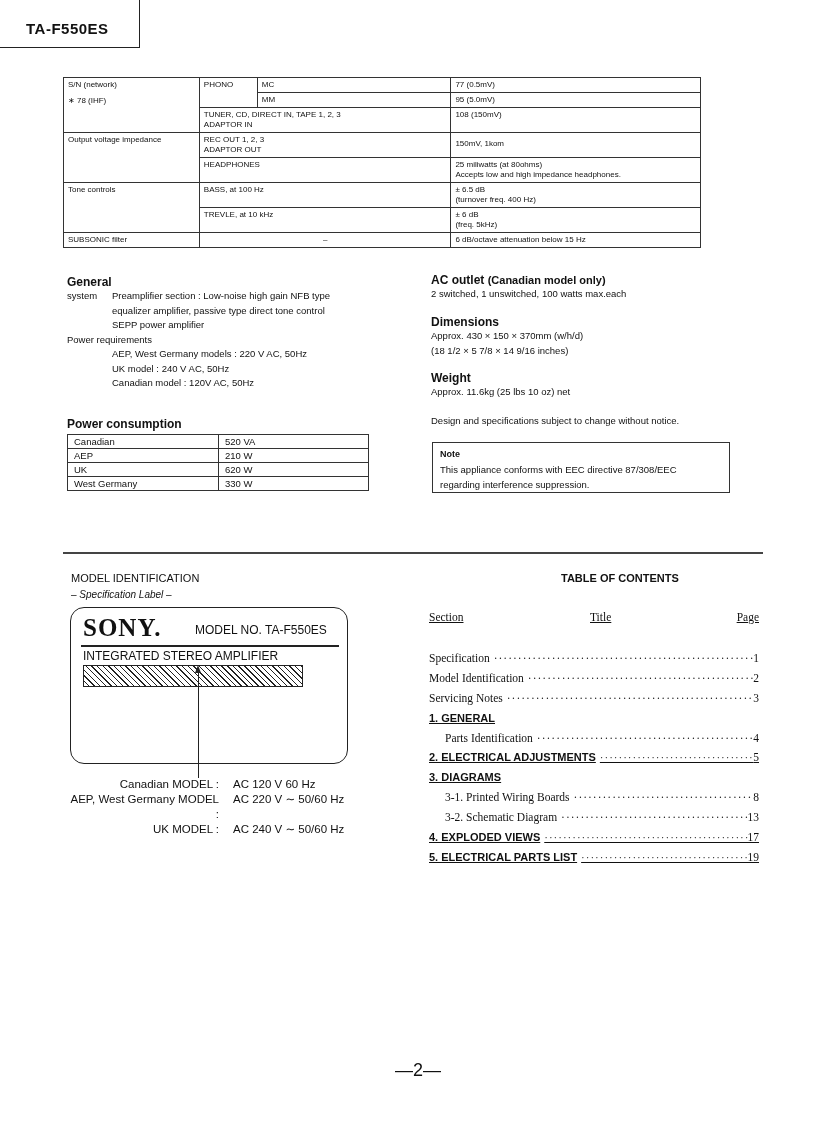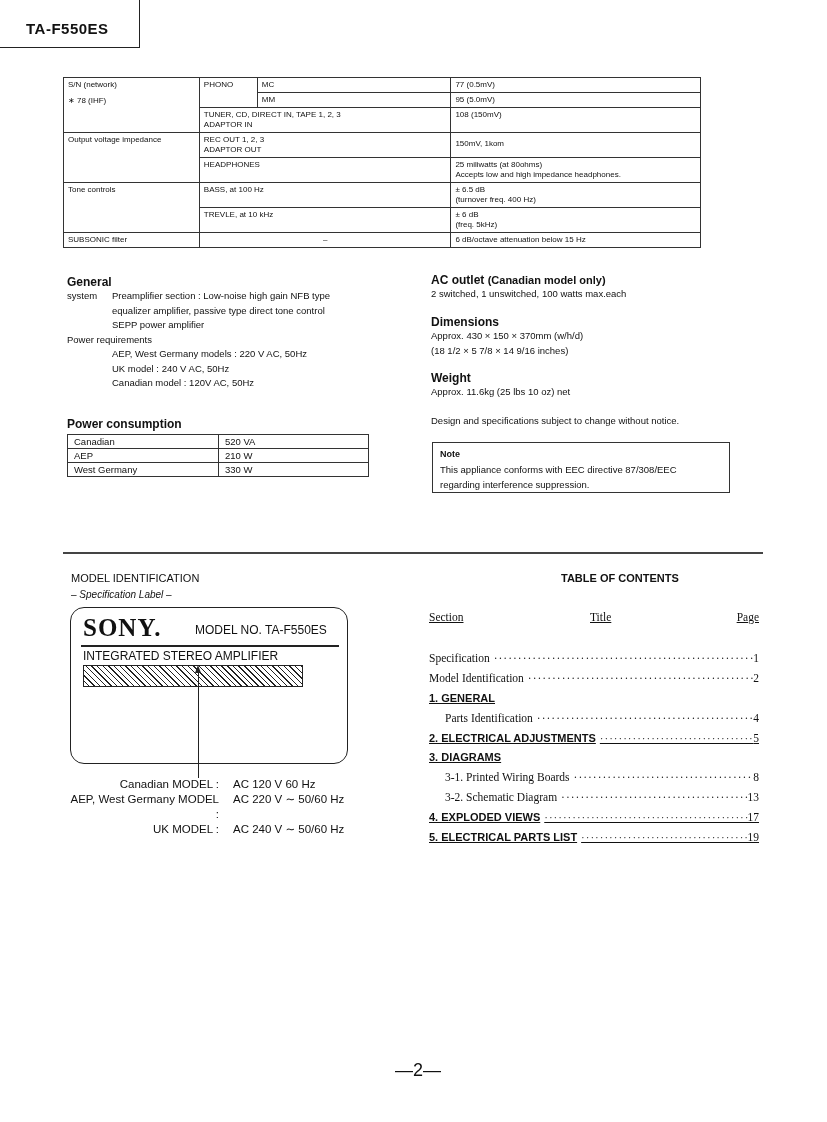--- a/index.html
+++ b/index.html
@@ -171,20 +171,24 @@
     <tbody>
         <tr>
           <td class="k">Canadian</td>
           <td class="v">520  VA</td>
         </tr>
     <tr>
           <td class="k">AEP</td>
           <td class="v">210  W</td>
         </tr>
     <tr>
+          <td class="k">UK</td>
+          <td class="v">620  W</td>
+        </tr>
+    <tr>
           <td class="k">West  Germany</td>
           <td class="v">330  W</td>
         </tr>
   </tbody>
     </table>
 </div>
 
 <div class="right ac" style="position:absolute">
   <div class="section-h"><span>AC outlet</span> <span style="font-size:11px">(Canadian model only)</span></div>
   <div class="txt">2 switched, 1 unswitched, 100 watts max.each</div>
@@ -250,20 +254,25 @@
     <div class="item serif">
       <span>Specification</span>
       <span class="dots"></span>
       <span class="pg">1</span>
     </div>
     <div class="item serif">
       <span>Model  Identification</span>
       <span class="dots"></span>
       <span class="pg">2</span>
     </div>
+    <div class="item serif">
+      <span>Servicing  Notes</span>
+      <span class="dots"></span>
+      <span class="pg">3</span>
+    </div>
     <div class="item bold">
       <span>1. GENERAL</span>
     </div>
     <div class="item serif indent">
       <span>Parts  Identification</span>
       <span class="dots"></span>
       <span class="pg">4</span>
     </div>
     <div class="item bold">
       <span>2. ELECTRICAL  ADJUSTMENTS</span>

